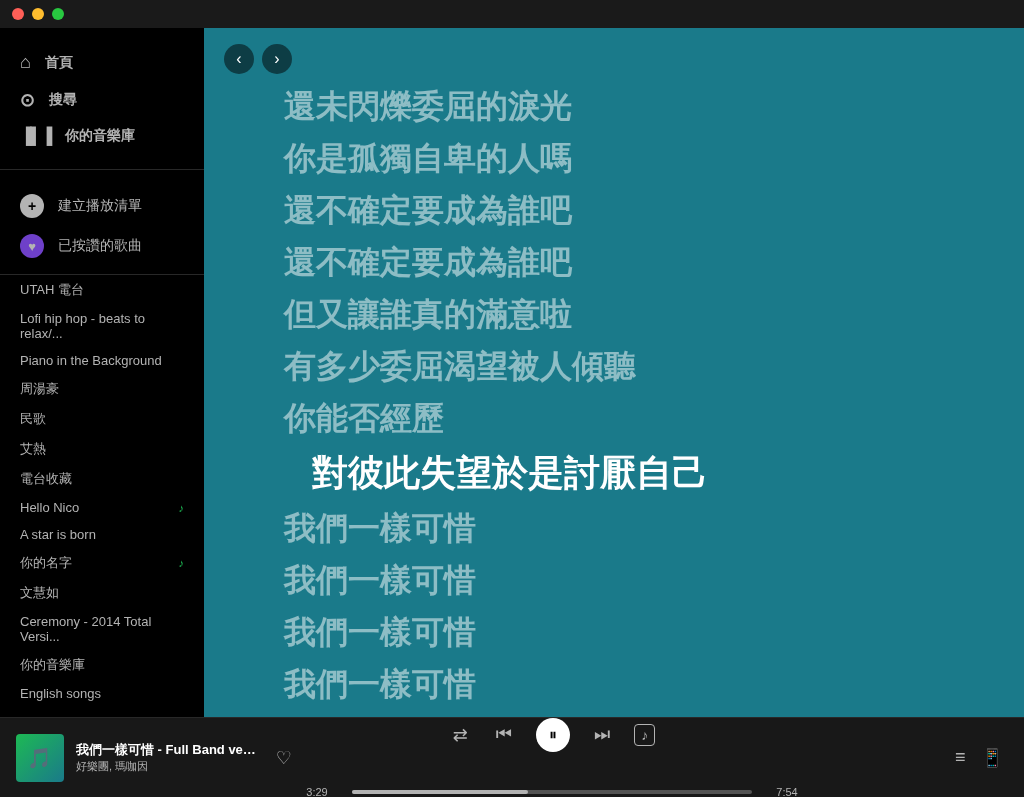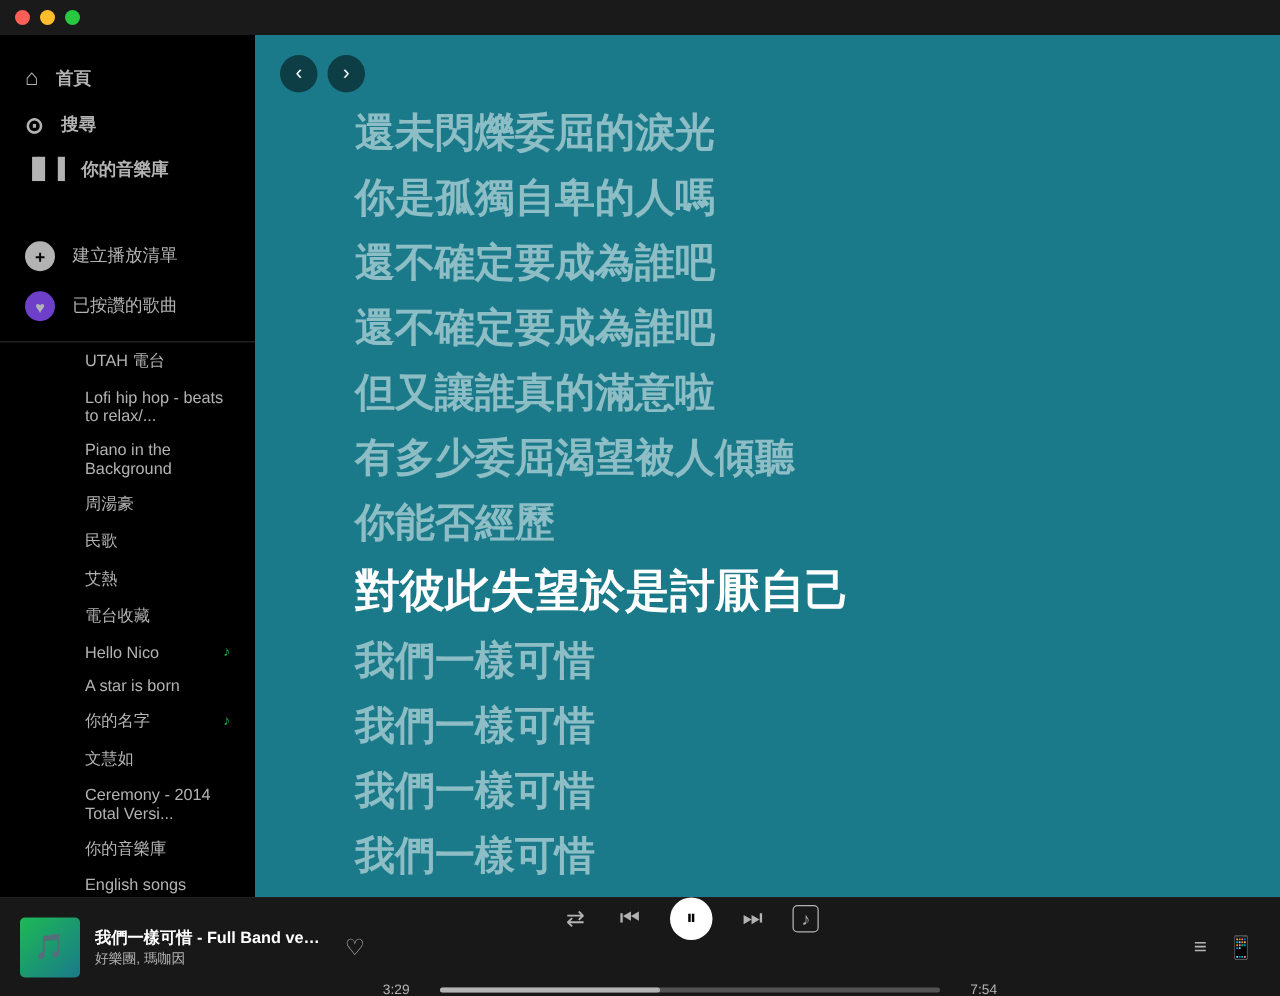--- a/index.html
+++ b/index.html
@@ -107,21 +107,20 @@
       border-top: 1px solid #282828;
     }
     .sidebar-list-item {
       display: flex;
       align-items: center;
       justify-content: space-between;
       padding: 6px 20px;
       color: #b3b3b3;
       cursor: pointer;
       font-size: 13px;
-      margin-left: 48px;
     }
     .sidebar-list-item .badge {
       font-size: 11px;
       color: #1db954;
     }
 
     
     .main-content {
       flex: 1;
       background: #1a7a8a;
@@ -159,20 +158,21 @@
       font-size: 32px;
       font-weight: 700;
       color: rgba(255,255,255,0.5);
       line-height: 1.5;
       margin-bottom: 4px;
       cursor: pointer;
     }
     .lyric-line.active {
       color: #fff;
       font-size: 36px;
+      margin-left: 28px;
     }
 
     
     .now-playing-bar {
       height: 80px;
       background: #181818;
       border-top: 1px solid #282828;
       display: flex;
       align-items: center;
       padding: 0 16px;

